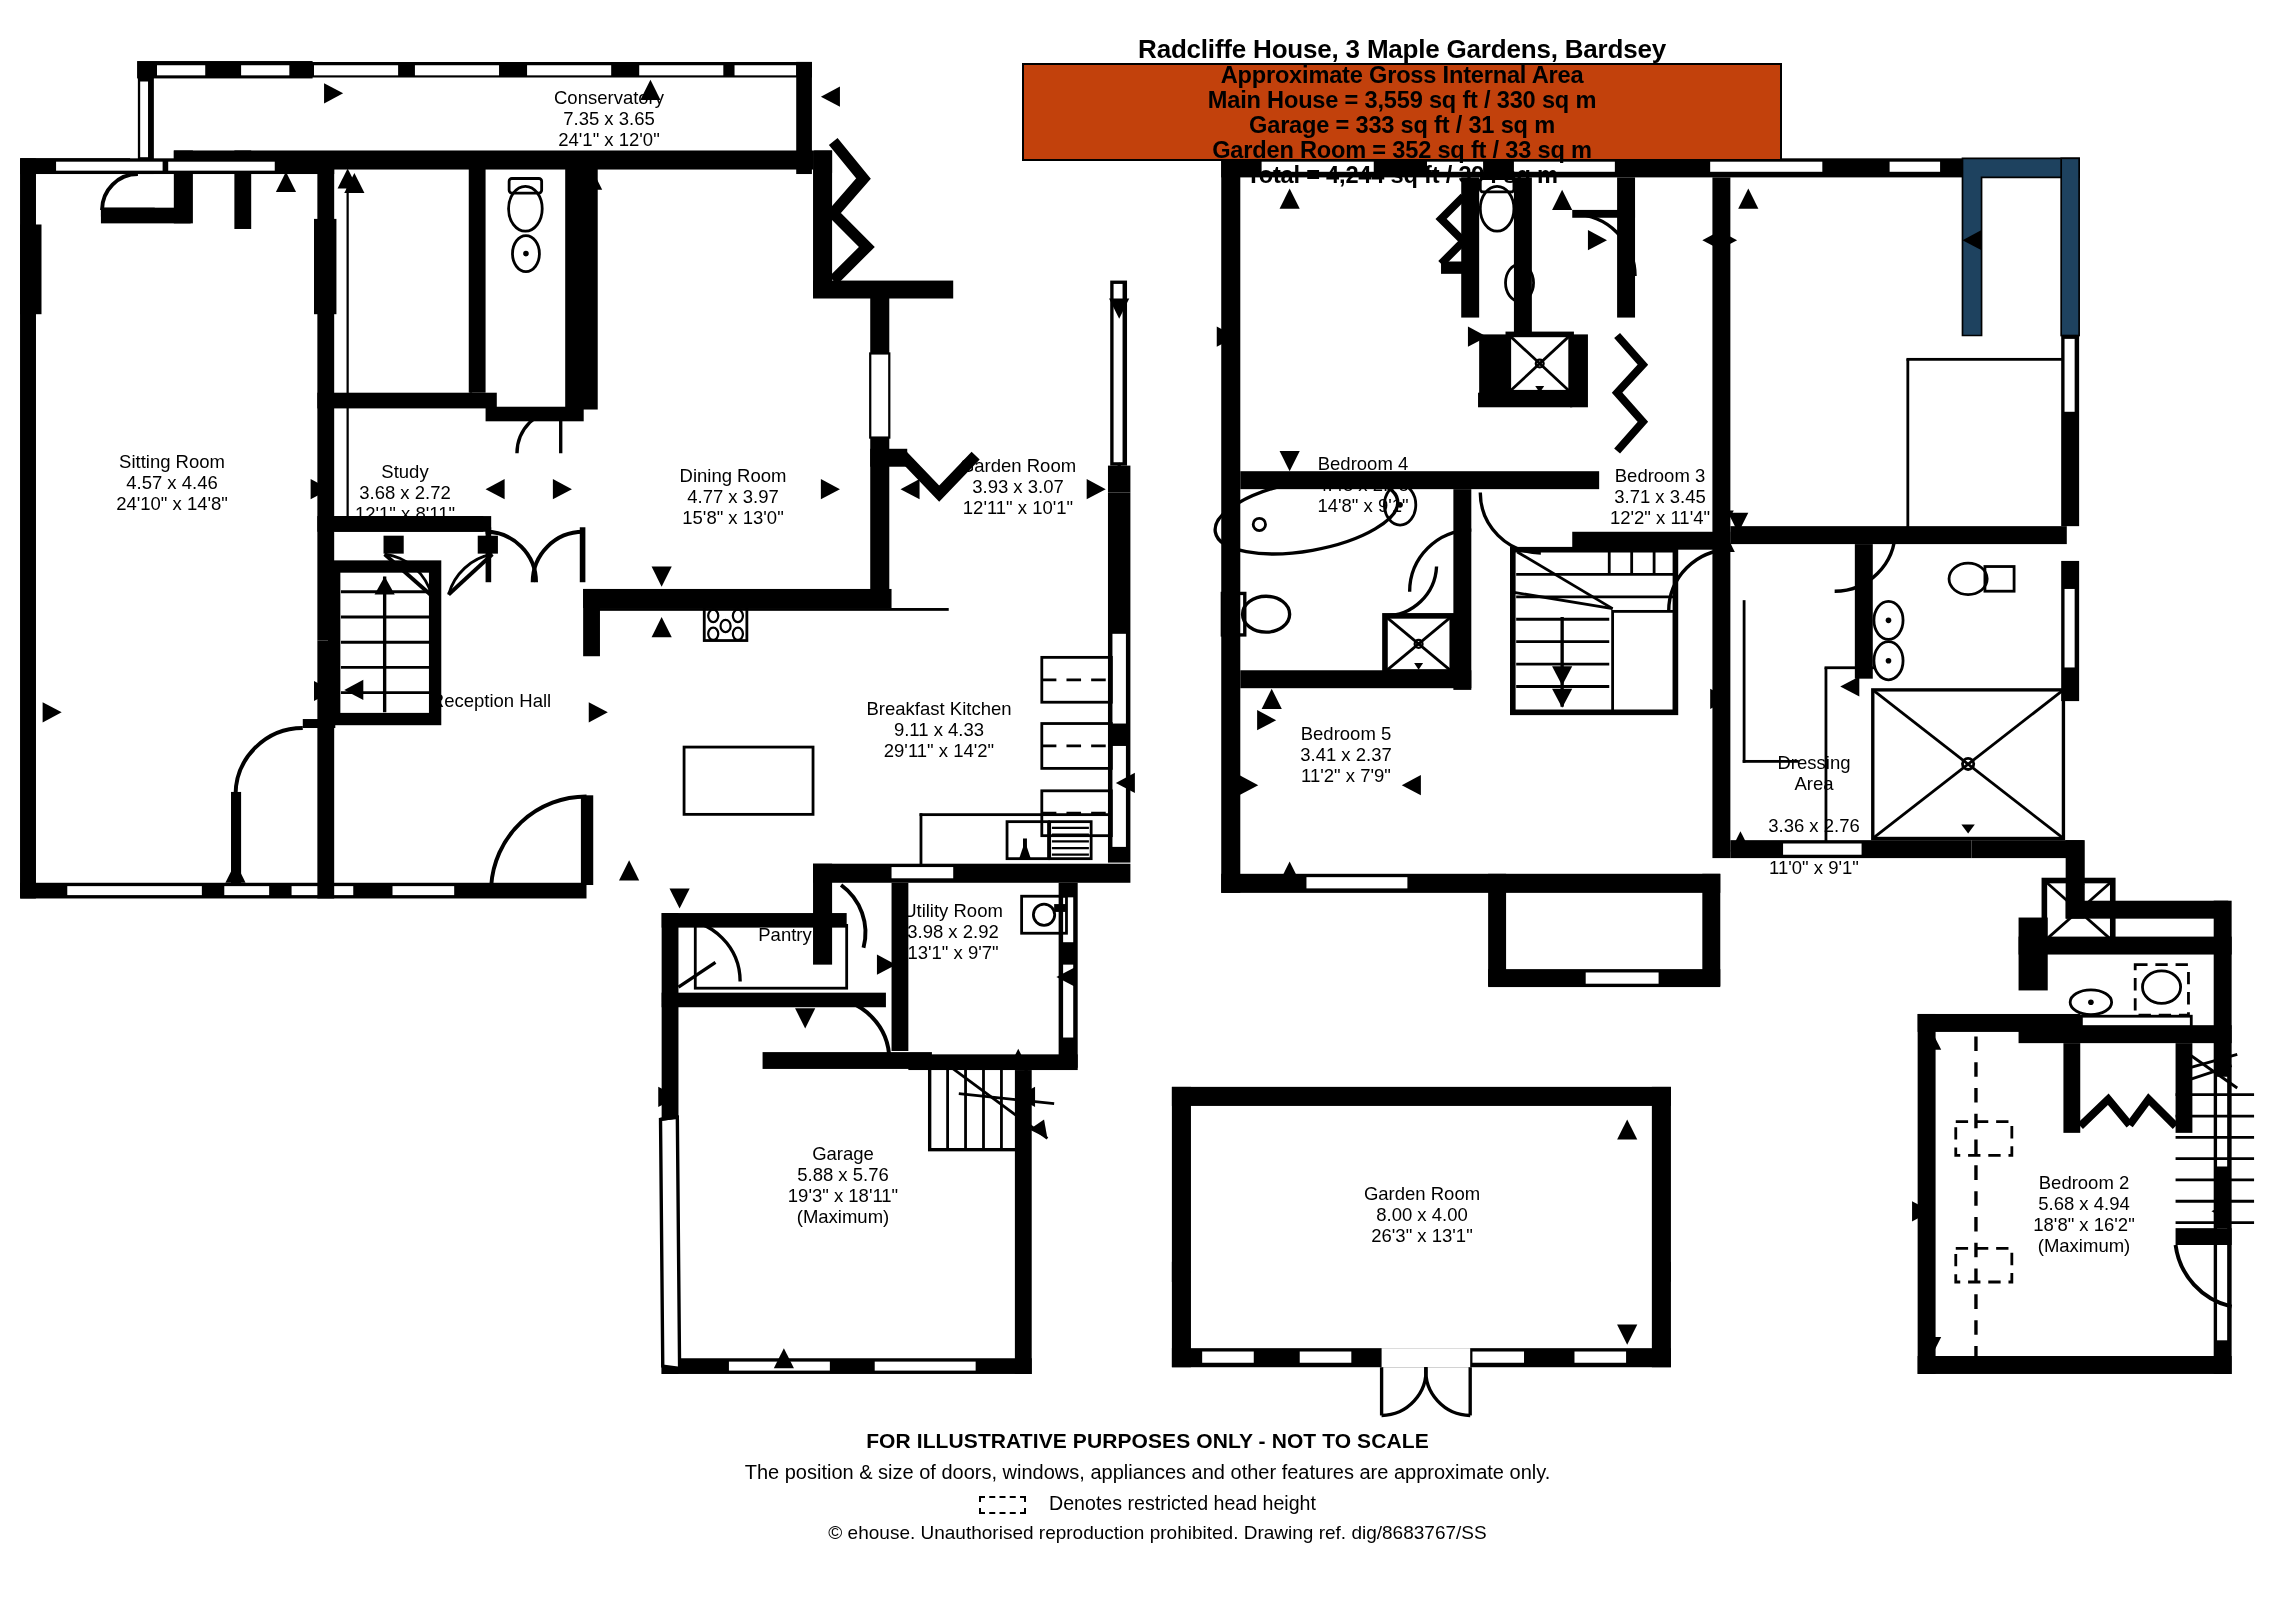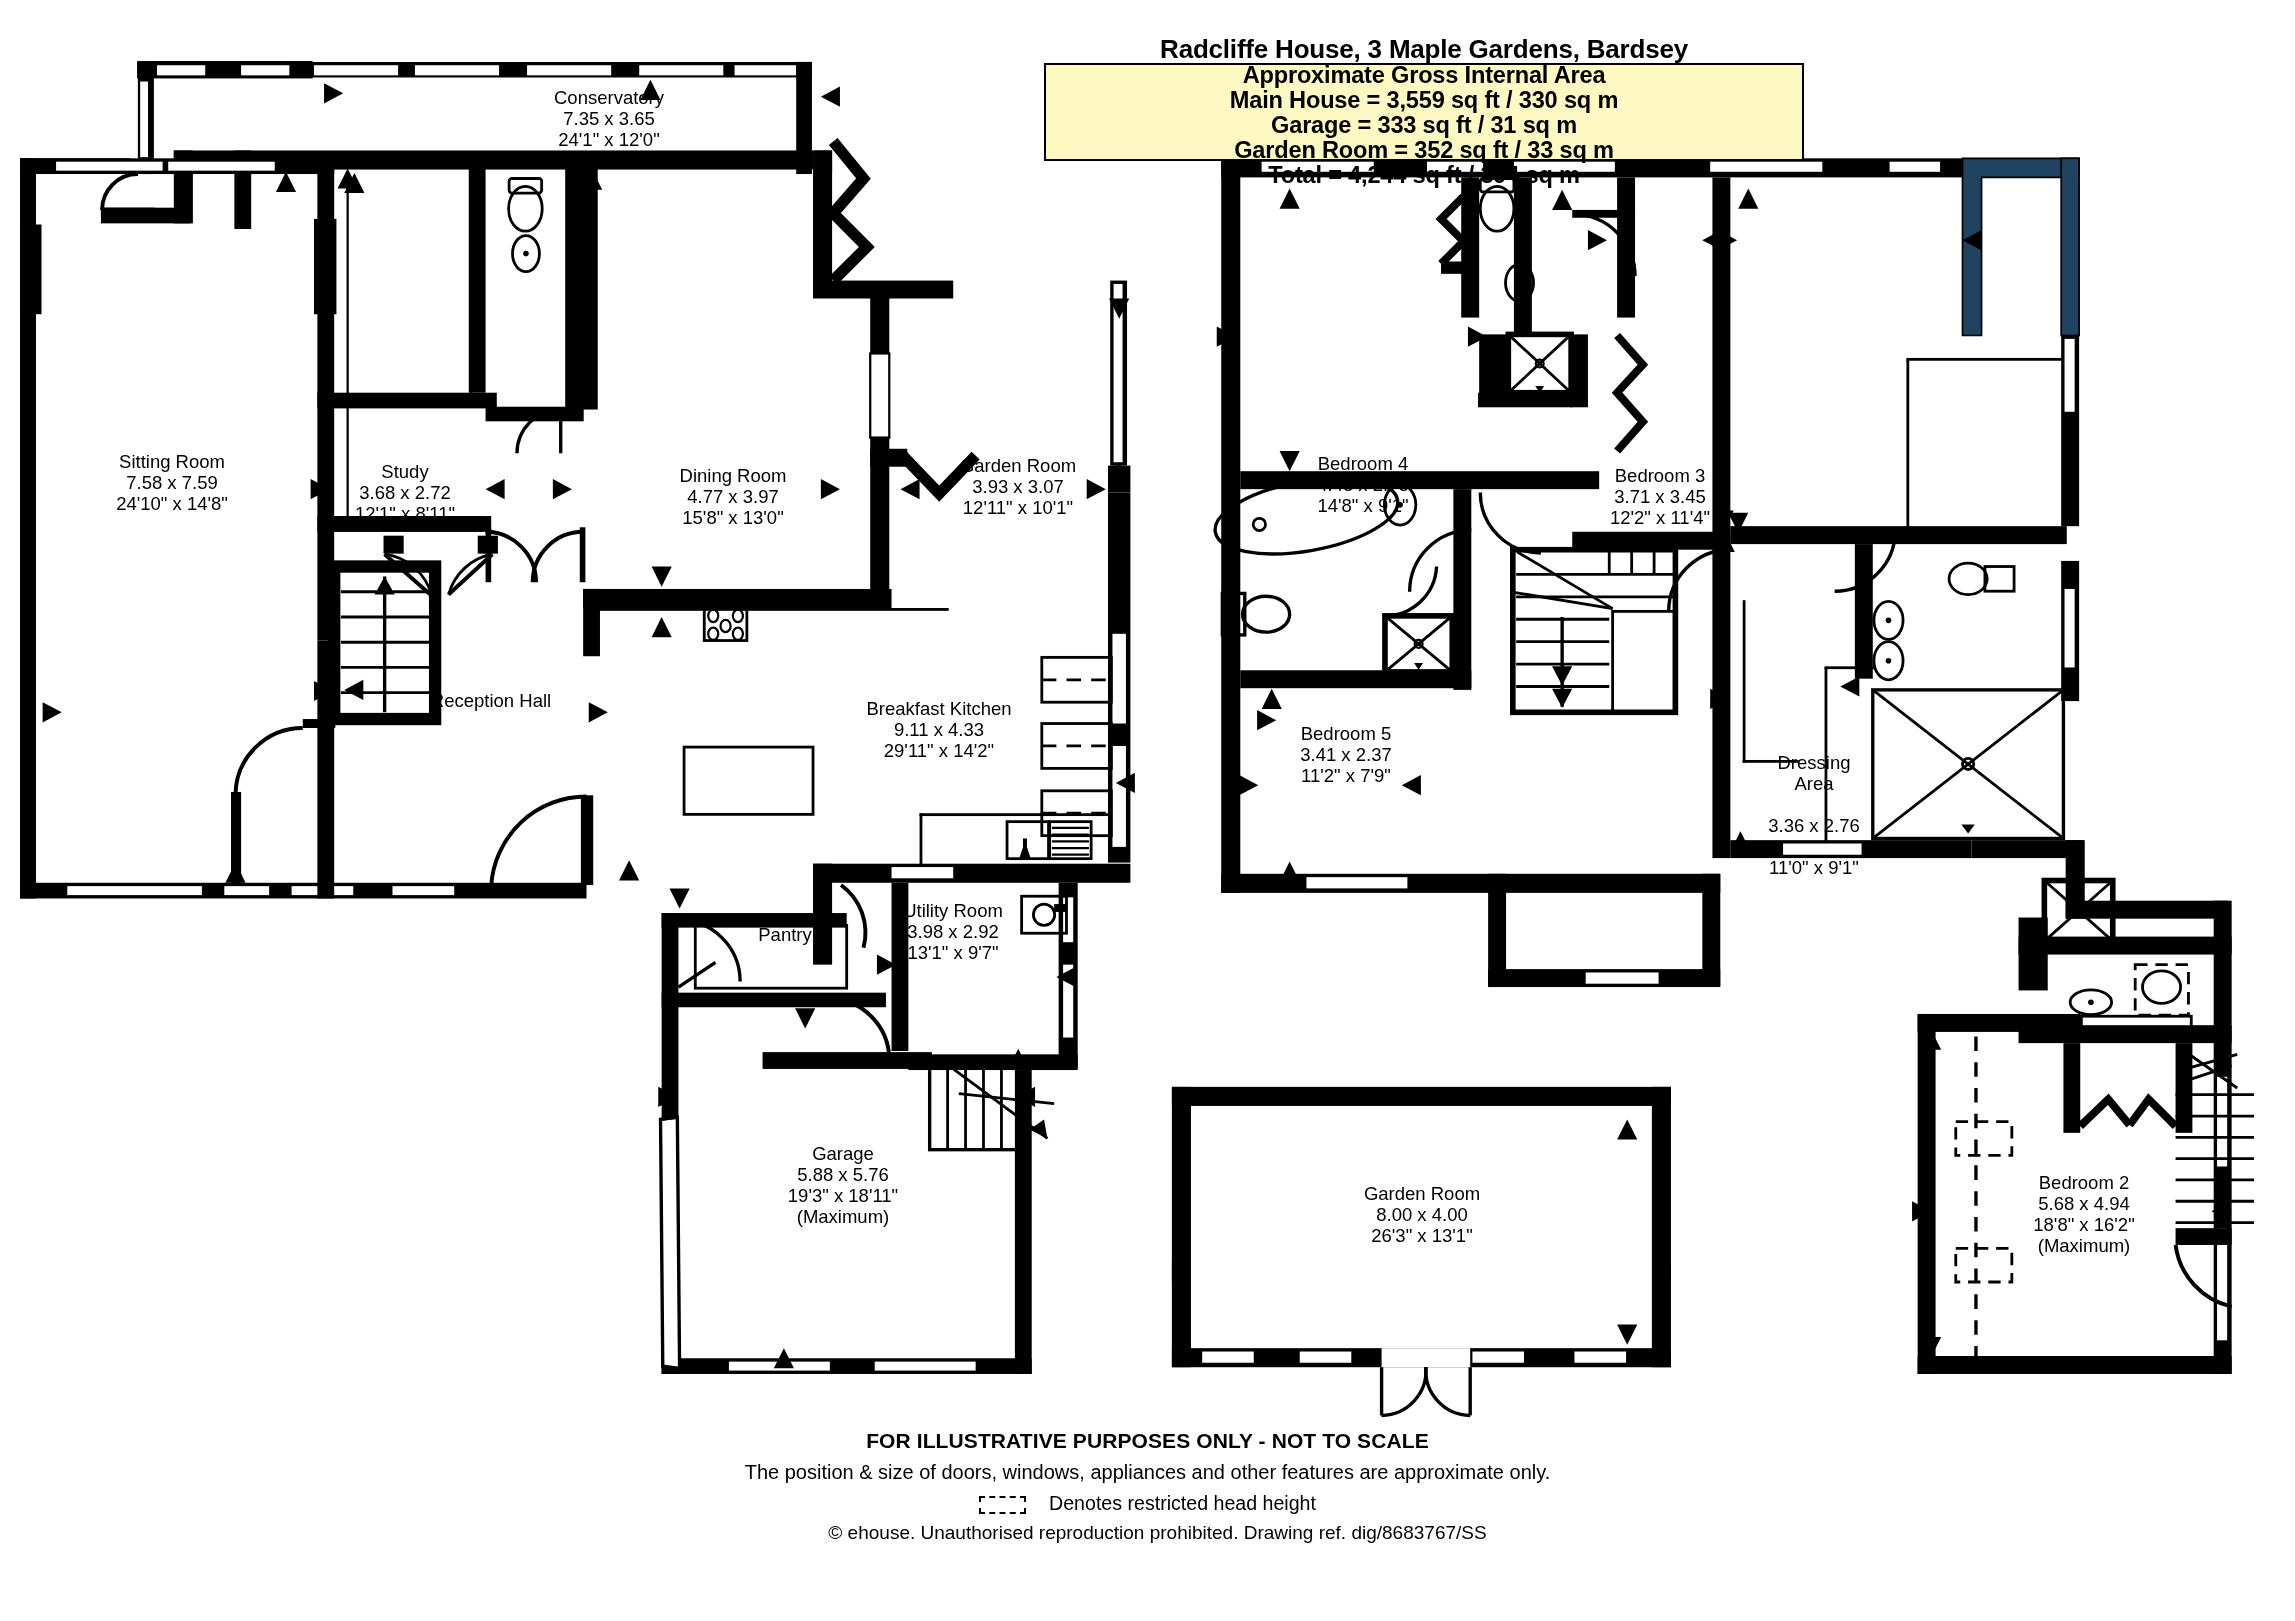--- a/index.html
+++ b/index.html
@@ -3,22 +3,22 @@
 <meta charset="utf-8">
 <style>
   html,body{margin:0;padding:0;background:#fff;}
   body{width:2295px;height:1622px;position:relative;overflow:hidden;
        font-family:"Liberation Sans","DejaVu Sans",sans-serif;color:#000;}
   #stage{position:absolute;inset:0;}
   svg.plan{position:absolute;left:0;top:0;width:2295px;height:1622px;}
 
   
   .titlebox{position:absolute;left:1022px;top:63px;width:760px;height:98px;
-            border:2.2px solid #000;background:#fef9c3;box-sizing:border-box;
-            display:flex;flex-direction:column;align-items:center;justify-content:center;margin-left:22px;}
+            border:2.2px solid #000;background:#c2410c;box-sizing:border-box;
+            display:flex;flex-direction:column;align-items:center;justify-content:center;}
   .titlebox .ln{font-weight:bold;letter-spacing:-0.2px;line-height:1.06;white-space:nowrap;}
   .titlebox .l0{font-size:26px;}
   .titlebox .l1{font-size:23.6px;}
   .titlebox .l2{font-size:23.6px;}
 
   
   .lbl{position:absolute;text-align:center;line-height:1.14;white-space:nowrap;
        font-size:18.5px;transform:translate(-50%,0);}
   .lbl .nm{display:block;}
   .lbl .dm{display:block;}
@@ -538,21 +538,21 @@
 </div>
 
 <div class="lbl" style="left:589px;top:87px;margin-left:20px;">
   <span class="nm">Conservatory</span>
   <span class="dm">7.35 x 3.65</span>
   <span class="dm">24'1" x 12'0"</span>
 </div>
 
 <div class="lbl" style="left:172px;top:451px;">
   <span class="nm">Sitting Room</span>
-  <span class="dm">7.58 x 7.59</span>
+  <span class="dm">4.57 x 4.46</span>
   <span class="dm">24'10" x 14'8"</span>
 </div>
 
 <div class="lbl" style="left:405px;top:461px;">
   <span class="nm">Study</span>
   <span class="dm">3.68 x 2.72</span>
   <span class="dm">12'1" x 8'11"</span>
 </div>
 
 <div class="lbl" style="left:733px;top:465px;">

